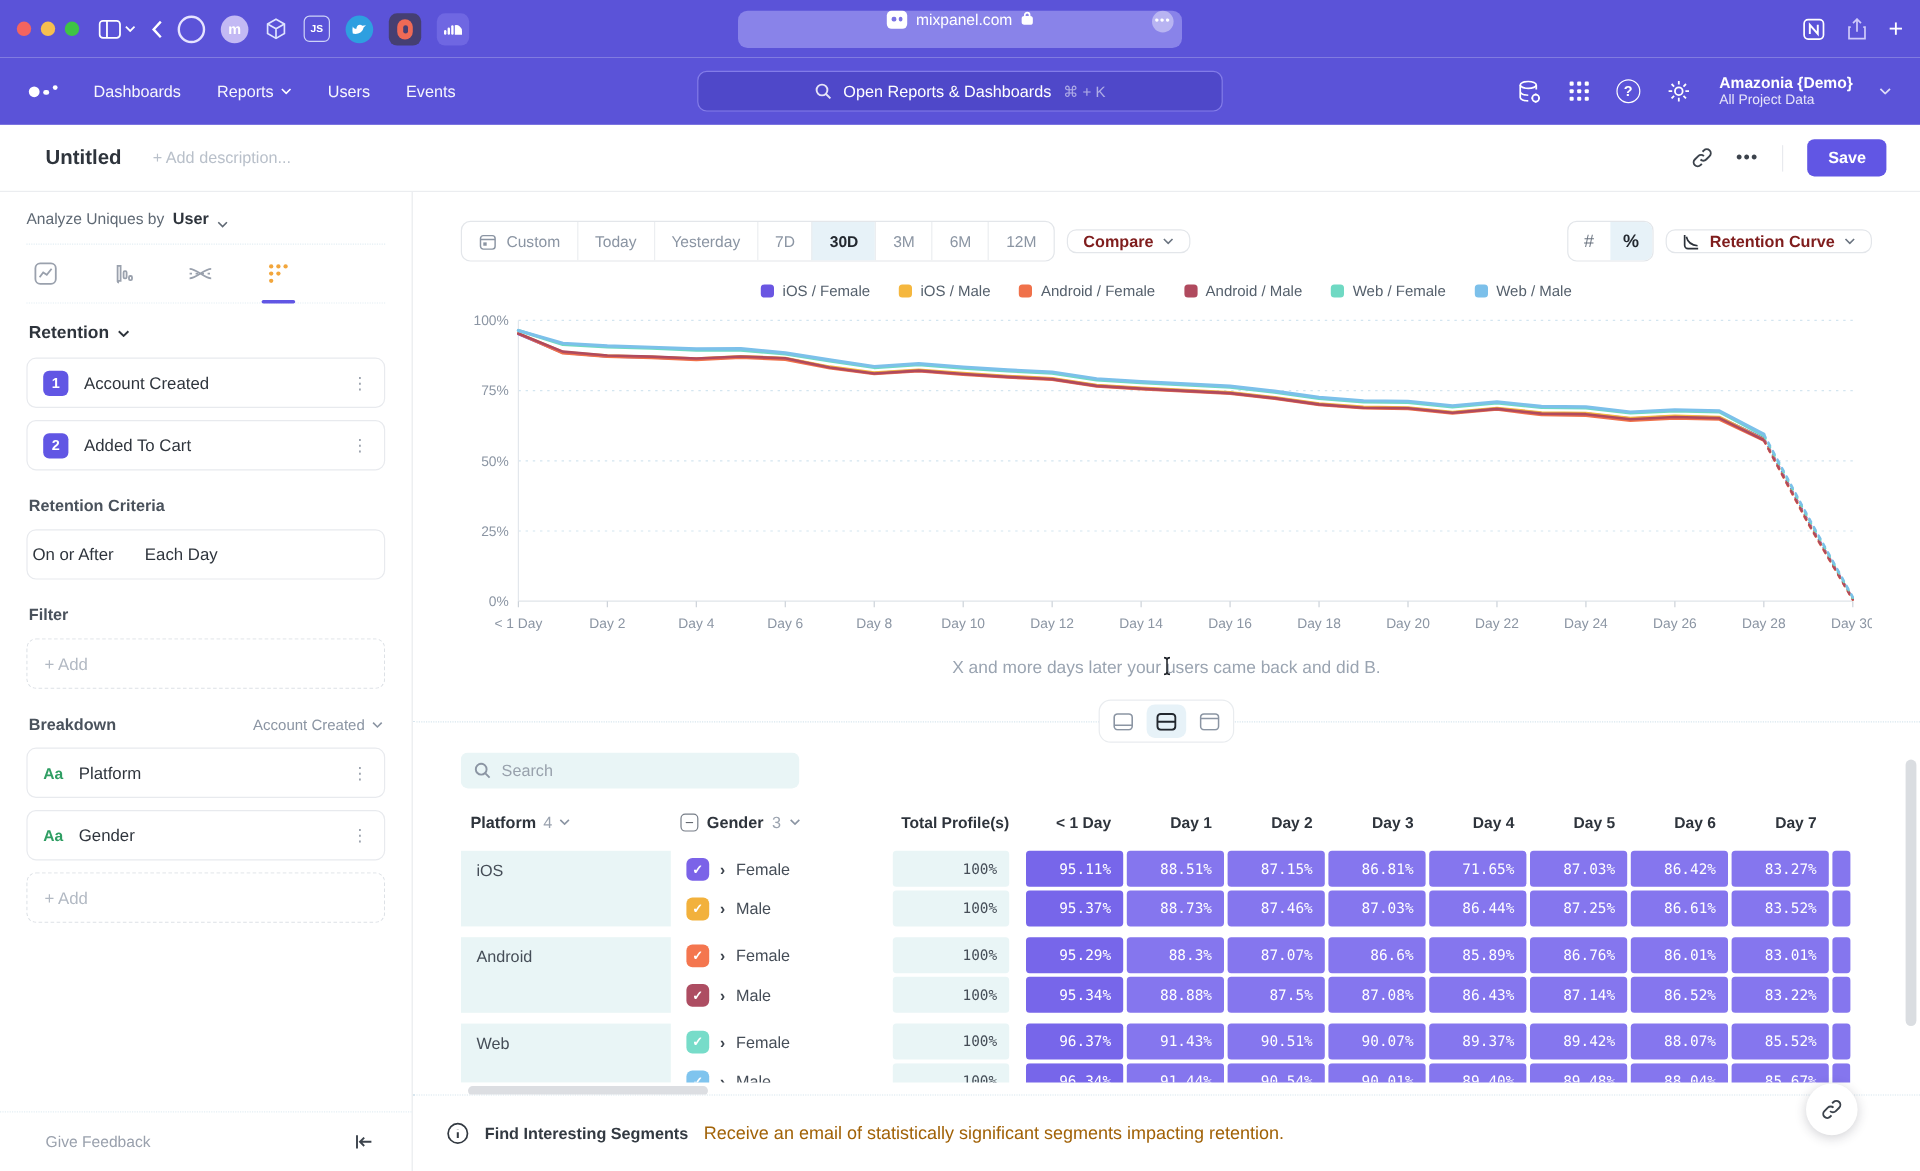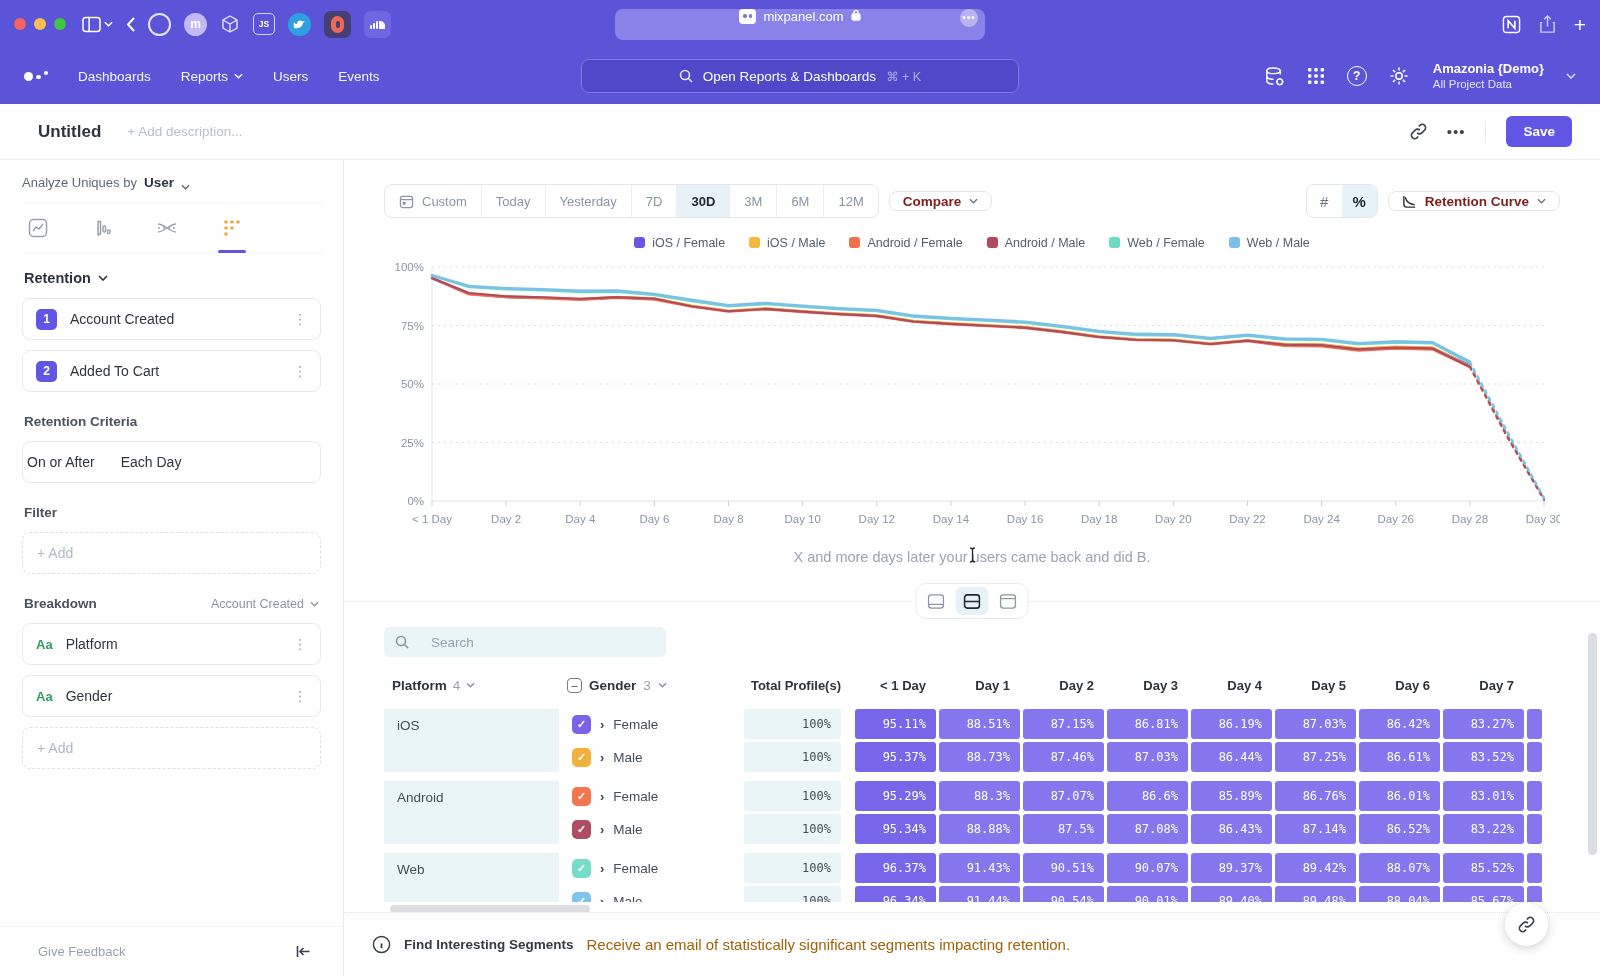--- a/index.html
+++ b/index.html
@@ -87,21 +87,21 @@
   .caption{position:relative;text-align:center;color:#9aa4b1;font-size:14.5px;margin-top:10px;height:20px}
   .ibeam{position:absolute;left:50%;top:-2px;margin-left:-4px}
   .divider-toggles{position:relative;margin-top:14px;height:36px}
   .divider-toggles::before{content:"";position:absolute;left:0;right:0;top:50%;border-top:1px dotted #d8e6ee}
   .view-toggle-group{position:absolute;left:50%;top:0;transform:translateX(-50%);display:flex;background:#fff;border:1px solid #e9ecef;border-radius:10px;padding:3px;gap:3px}
   .view-toggle{width:33px;height:28px;border-radius:7px;display:flex;align-items:center;justify-content:center;color:#8b95a3}
   .view-toggle.active{background:var(--hl);color:#23282f}
 
   
   .table-section{margin:8px 0 0 40px;position:relative;height:289px;overflow:hidden}
-  .tbl-search{width:282px;height:30px;background:var(--cyan);border-radius:6px;display:flex;align-items:center;gap:22px;padding:0 11px;color:#98a1ac;font-size:13.5px}
+  .tbl-search{width:282px;height:30px;background:var(--cyan);border-radius:6px;display:flex;align-items:center;gap:9px;padding:0 11px;color:#98a1ac;font-size:13.5px}
   .tbl-header{display:flex;align-items:center;margin-top:13px;height:30px;font-size:13.5px}
   .h-platform{width:183px;display:flex;align-items:center;gap:6px;padding-left:8px}
   .h-gender{width:177px;display:flex;align-items:center;gap:7px}
   .h-total{width:111px;text-align:right;padding-right:14px;font-weight:700;color:#2e343c;font-size:13px}
   .hname{font-weight:700;color:#2e343c}
   .hcount{color:#9aa2ae}
   .minusbox{width:15px;height:15px;border:1.5px solid #767d87;border-radius:4px;display:flex;align-items:center;justify-content:center;color:#3c434c;font-size:11px;line-height:1}
   .day-headers{display:flex}
   .day-head{width:84px;text-align:right;padding-right:13px;font-weight:700;color:#2e343c;font-size:13px}
   .t-group{display:flex;margin-top:9px}
@@ -589,21 +589,21 @@
                   <div class="gender-cell">
                     <span class="checkbox" style="background:#7b63e8">✓</span>
                     <span class="chev">›</span>
                     <span class="gender-label">Female</span>
                   </div>
                   <div class="total-cell">100%</div>
                   <div class="val-cell first">95.11%</div>
                   <div class="val-cell">88.51%</div>
                   <div class="val-cell">87.15%</div>
                   <div class="val-cell">86.81%</div>
-                  <div class="val-cell">86.19%</div>
+                  <div class="val-cell">71.65%</div>
                   <div class="val-cell">87.03%</div>
                   <div class="val-cell">86.42%</div>
                   <div class="val-cell">83.27%</div>
                   <div class="sliver"></div>
                 </div>
                 <div class="g-row">
                   <div class="gender-cell">
                     <span class="checkbox" style="background:#f2b13c">✓</span>
                     <span class="chev">›</span>
                     <span class="gender-label">Male</span>

